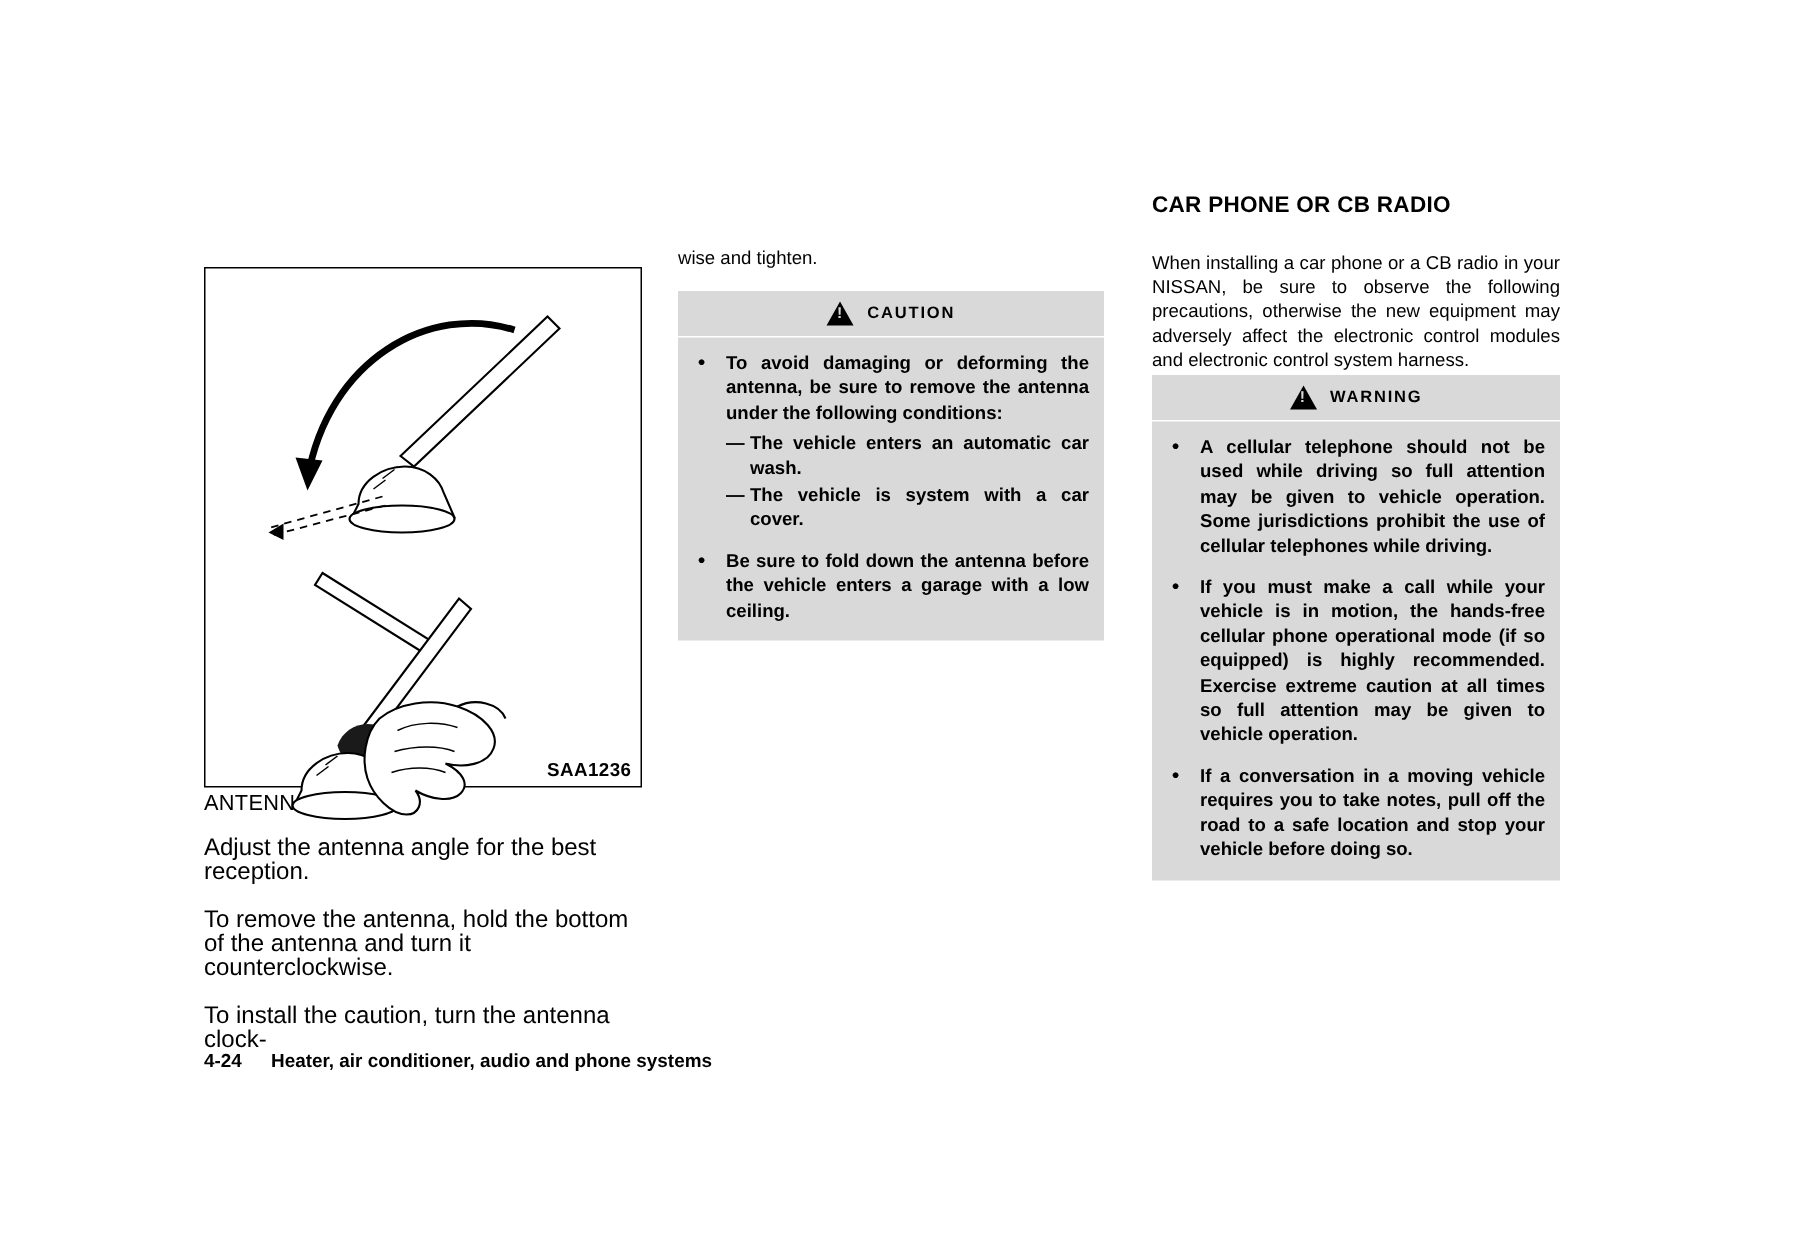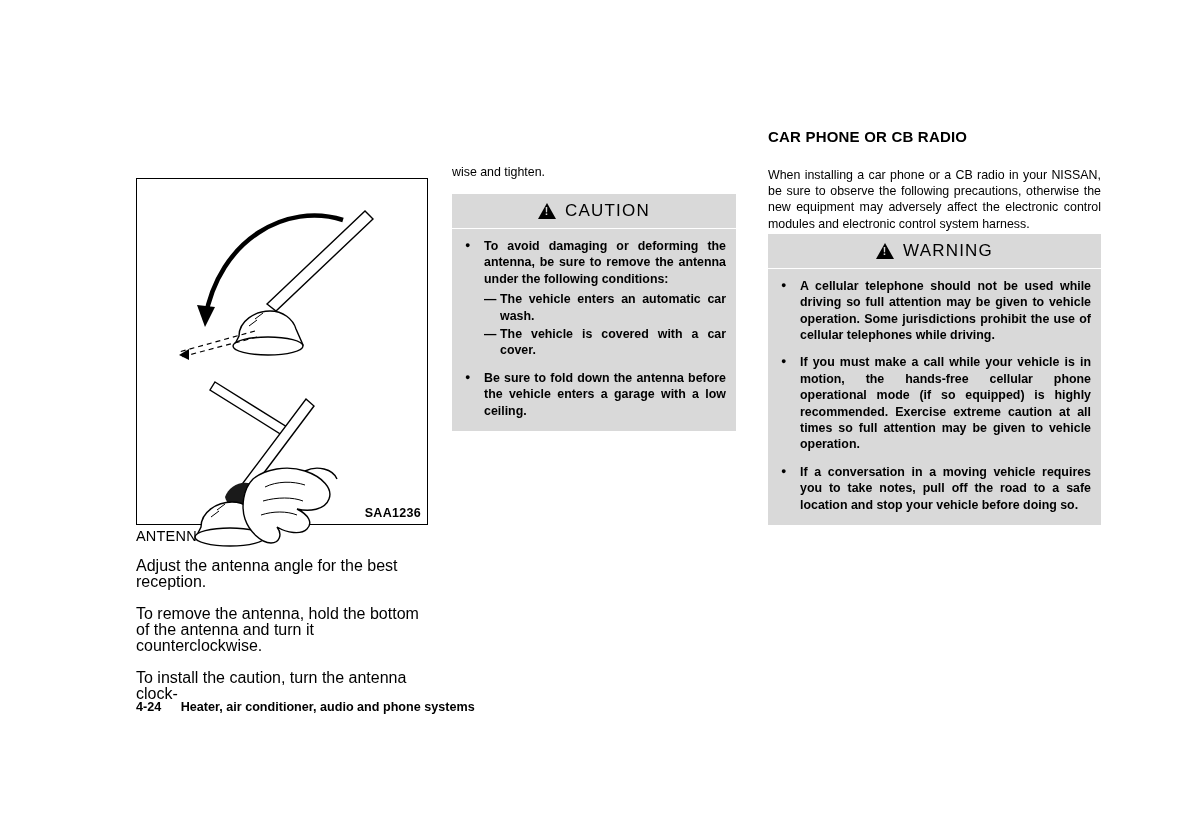--- a/index.html
+++ b/index.html
@@ -74,21 +74,21 @@
     font-size: 12.4px;
     line-height: 16px;
     margin: 0 0 14px 0;
   }
 
   
   .col3 {
     position: absolute;
     left: 768px;
     top: 128px;
-    width: 333px;
+    width: 272px;
   }
 
   .col3-heading {
     font-size: 15px;
     font-weight: bold;
     letter-spacing: 0.2px;
     margin-bottom: 22px;
   }
 
   .col3 .lead {
@@ -106,22 +106,22 @@
   }
   .alert-head {
     display: flex;
     align-items: center;
     justify-content: center;
     gap: 9px;
     padding: 7px 0 7px 0;
     border-bottom: 1px solid #ffffff;
   }
   .alert-head .label {
-    font-size: 17px;
-    font-weight: normal;
+    font-size: 11px;
+    font-weight: bold;
     letter-spacing: 1.2px;
   }
   .tri {
     width: 0;
     height: 0;
     position: relative;
     border-left: 9px solid transparent;
     border-right: 9px solid transparent;
     border-bottom: 16px solid #000;
   }
@@ -265,21 +265,21 @@
       <div class="alert-head">
         <span class="tri"></span>
         <span class="label">CAUTION</span>
       </div>
       <div class="alert-body">
         <ul class="bullets">
           <li>
             <span>To avoid damaging or deforming the antenna, be sure to remove the antenna under the following conditions:</span>
             <ul class="dashes">
               <li>The vehicle enters an automatic car wash.</li>
-              <li>The vehicle is covered with a car cover.</li>
+              <li>The vehicle is system with a car cover.</li>
             </ul>
           </li>
           <li>Be sure to fold down the antenna before the vehicle enters a garage with a low ceiling.</li>
         </ul>
       </div>
     </div>
   </div>
 
   <div class="col3">
     <div class="col3-heading">CAR PHONE OR CB RADIO</div>

